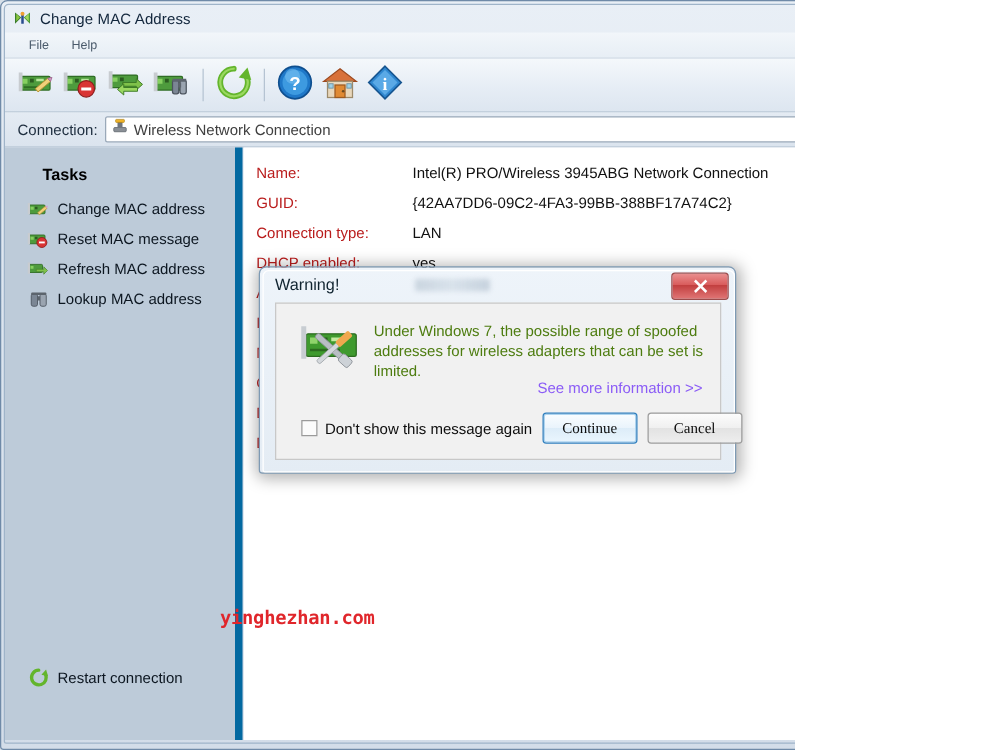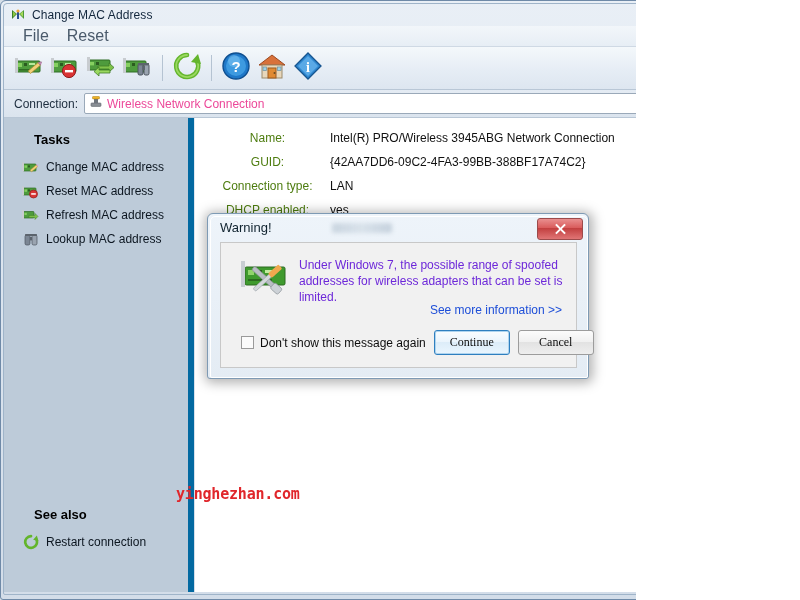--- a/index.html
+++ b/index.html
@@ -128,21 +128,21 @@
     left: 4px; top: 26px;
     width: 792px; height: 21px;
     background: linear-gradient(to bottom,#f2f6fa 0%, #e7eef5 100%);
     border-bottom: 1px solid #cfd9e4;
     display: flex;
     align-items: center;
     padding-left: 10px;
     box-sizing: border-box;
   }
   .menu-item {
-    font-size: 16px;
+    font-size: 10px;
     color: #4a5a6b;
     padding: 2px 9px;
     cursor: default;
     text-align: center;
   }
 
   
   .toolbar {
     position: absolute;
     left: 4px; top: 47px;
@@ -193,21 +193,21 @@
     border-radius: 2px;
     display: flex;
     align-items: center;
     padding-left: 4px;
     box-sizing: border-box;
     position: relative;
     margin-right: 6px;
   }
   .conn-combo-text {
     font-size: 12px;
-    color: #ec4899;
+    color: #404040;
     white-space: nowrap;
     margin-left: 4px;
   }
   .combo-arrow {
     position: absolute;
     right: 8px;
     top: 8px;
     width: 0; height: 0;
     border-left: 4px solid transparent;
     border-right: 4px solid transparent;
@@ -287,25 +287,24 @@
   }
   .prop-list { margin-top: 8px; }
   .prop-row {
     display: flex;
     height: 24px;
     align-items: center;
     padding-left: 10px;
   }
   .prop-key {
     font-size: 12px;
-    color: #4d7c0f;
+    color: #b91c1c;
     width: 125px;
     flex: 0 0 auto;
     white-space: nowrap;
-    text-align: center;
   }
   .prop-val {
     font-size: 12px;
     color: #111;
     white-space: nowrap;
   }
 
   
   .wm-card {
     position: absolute;
@@ -405,28 +404,28 @@
   .dlg-icon {
     position: absolute;
     left: 18px; top: 14px;
     width: 50px; height: 44px;
   }
   .dlg-msg {
     position: absolute;
     left: 78px; top: 14px;
     width: 268px;
     font-size: 12px;
-    color: #6d28d9;
+    color: #4d7c0f;
     line-height: 16px;
   }
   .dlg-link {
     position: absolute;
     right: 14px; top: 60px;
     font-size: 12px;
-    color: #1d4ed8;
+    color: #8b5cf6;
     cursor: pointer;
     white-space: nowrap;
   }
   .dlg-footer {
     position: absolute;
     left: 20px; bottom: 12px;
     width: 337px;
     display: flex;
     align-items: center;
     margin-top: 20px;
@@ -495,21 +494,21 @@
         <span class="glyph-max"></span>
       </div>
       <div class="win-btn close">
         <span class="glyph-close"></span>
       </div>
     </div>
   </div>
 
   <div class="menubar">
     <div class="menu-item">File</div>
-    <div class="menu-item">Reset</div>
+    <div class="menu-item">Help</div>
   </div>
 
   <div class="toolbar">
 
     <div class="tb-btn">
       <span>
         <svg width="32" height="28" viewBox="0 0 32 28">
           <rect x="2" y="9" width="24" height="11" rx="1" fill="#4e9b3d"></rect>
           <rect x="2" y="9" width="24" height="11" rx="1" fill="none" stroke="#2f6d24"></rect>
           <rect x="4" y="11" width="4" height="4" fill="#86d060"></rect>
@@ -663,21 +662,21 @@
       <span class="side-item-icon">
         <svg width="18" height="16" viewBox="0 0 18 16">
           <rect x="1" y="5" width="13" height="7" rx=".8" fill="#4e9b3d" stroke="#2f6d24" stroke-width=".7"></rect>
           <rect x="2.4" y="6.4" width="2.6" height="2.4" fill="#86d060"></rect>
           <rect x="6" y="6.4" width="2" height="2" fill="#2b5c20"></rect>
           <rect x="0" y="3.4" width="2" height="9" fill="#c8ccd0"></rect>
           <circle cx="11.5" cy="11" r="4" fill="#d93434" stroke="#8f1d1d" stroke-width=".7"></circle>
           <rect x="9.2" y="10.2" width="4.6" height="1.5" fill="#ffffff"></rect>
         </svg>
       </span>
-      <span class="side-item-label">Reset MAC address</span>
+      <span class="side-item-label">Reset MAC message</span>
     </div>
 
     <div class="side-item">
       <span class="side-item-icon">
         <svg width="18" height="16" viewBox="0 0 18 16">
           <rect x="1" y="4.5" width="11" height="6.5" rx=".8" fill="#4e9b3d" stroke="#2f6d24" stroke-width=".7"></rect>
           <rect x="2.4" y="5.8" width="2.4" height="2.2" fill="#86d060"></rect>
           <rect x="0" y="3" width="2" height="9" fill="#c8ccd0"></rect>
           <path d="M7 8.4 h6 v-2 l3 3 -3 3 v-2 h-6 z" fill="#7fc24a" stroke="#3f7d27" stroke-width=".5"></path>
         </svg>
@@ -691,21 +690,20 @@
           <rect x="3" y="4" width="5" height="10" rx="1.6" fill="#7b8694" stroke="#4c545e" stroke-width=".7"></rect>
           <rect x="10" y="4" width="5" height="10" rx="1.6" fill="#9aa4b0" stroke="#4c545e" stroke-width=".7"></rect>
           <rect x="8" y="6" width="2" height="3.4" fill="#5c646d"></rect>
           <rect x="3" y="3" width="12" height="2" rx=".6" fill="#5c646d"></rect>
         </svg>
       </span>
       <span class="side-item-label">Lookup MAC address</span>
     </div>
 
     <div class="seealso">
-      <div class="side-head">See also</div>
       <div class="side-item">
         <span class="side-item-icon">
           <svg width="16" height="16" viewBox="0 0 30 30">
             <path d="M15 4 a11 11 0 1 0 10 6" fill="none" stroke="#63b52c" stroke-width="5" stroke-linecap="round"></path>
             <polygon points="26,3 29,13 19,11" fill="#63b52c"></polygon>
           </svg>
         </span>
         <span class="side-item-label">Restart connection</span>
       </div>
     </div>

